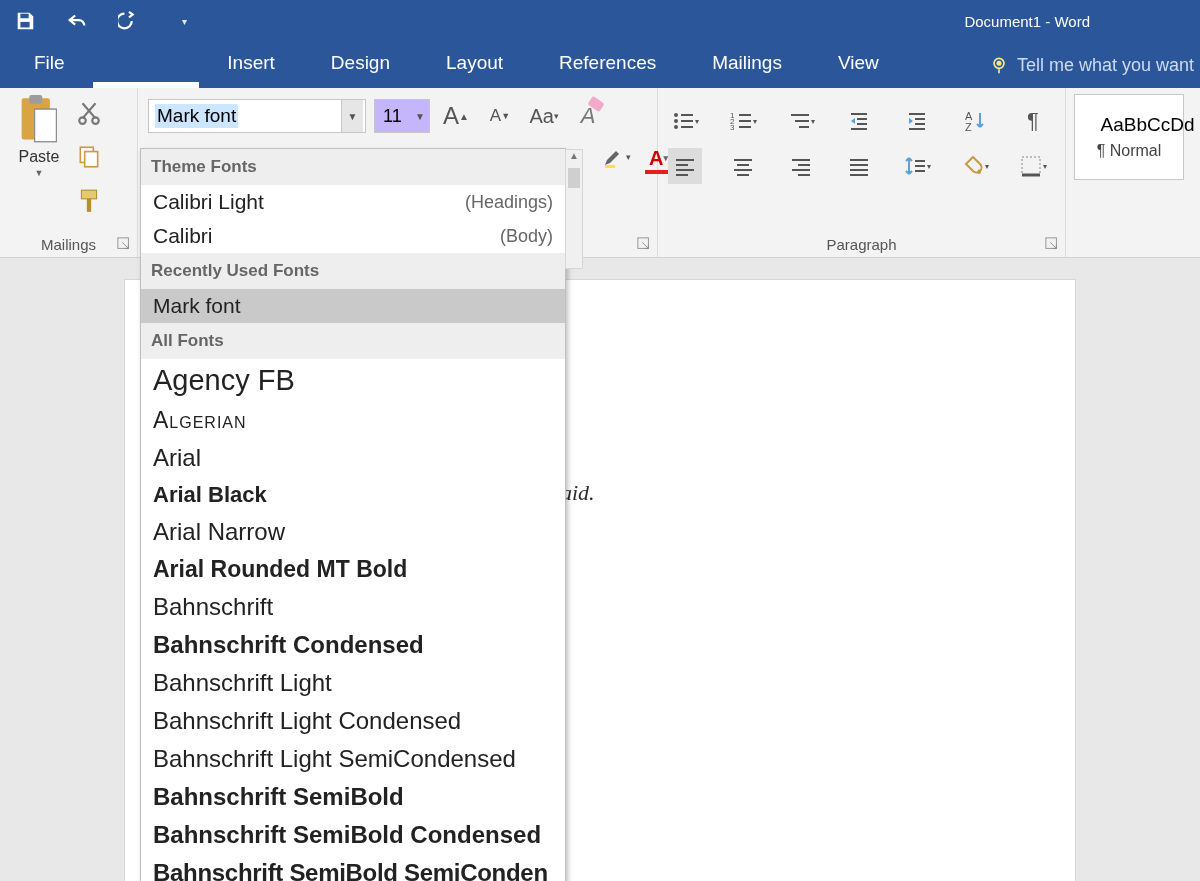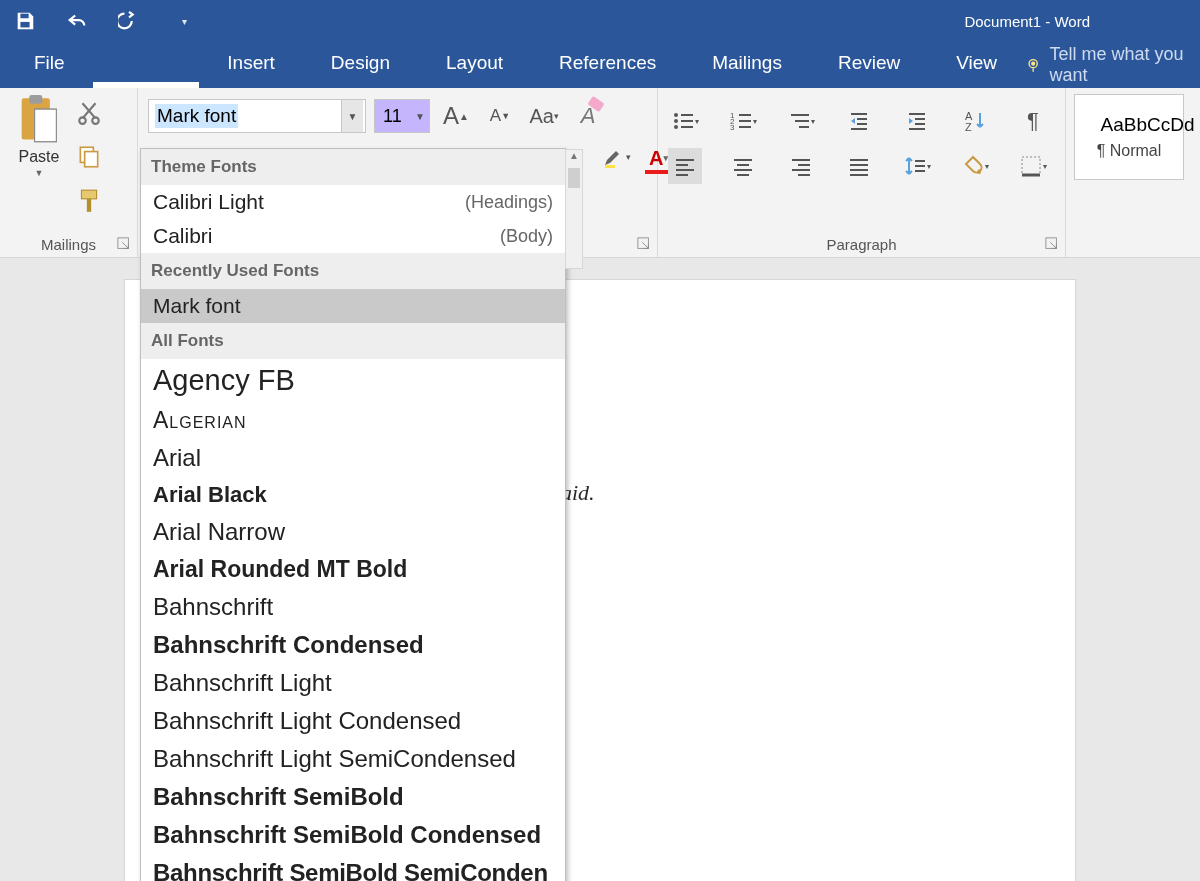--- a/index.html
+++ b/index.html
@@ -231,21 +231,20 @@
 </div>
 
 <div class="tabs">
   <div class="tab">File</div>
   <div class="tab active">Home</div>
   <div class="tab">Insert</div>
   <div class="tab">Design</div>
   <div class="tab">Layout</div>
   <div class="tab">References</div>
   <div class="tab">Mailings</div>
-  <div class="tab">Review</div>
   <div class="tab">View</div>
   <div class="tell-me">
     <svg width="20" height="20" viewBox="0 0 24 24">
         <path fill="#cddaf0" d="M9 21a8 8 0 0 1-1-15.93A8 8 0 0 1 20 9c0 .34 0 .67-.06 1l2.56 2.06a1 1 0 0 1 .2 1.3l-2.42 4.19a1 1 0 0 1-1.25.45l-3-1.2a8 8 0 0 1-1.7 1l-.45 3.2a1 1 0 0 1-1 .86H9Z" opacity=".0"></path>
         <circle cx="12" cy="10" r="6" fill="none" stroke="#ffe58a" stroke-width="2"></circle>
         <line x1="12" y1="17" x2="12" y2="22" stroke="#ffe58a" stroke-width="2"></line>
         <circle cx="12" cy="10" r="3" fill="#ffe58a"></circle>
       </svg>
     <span>Tell me what you want</span>
   </div>

